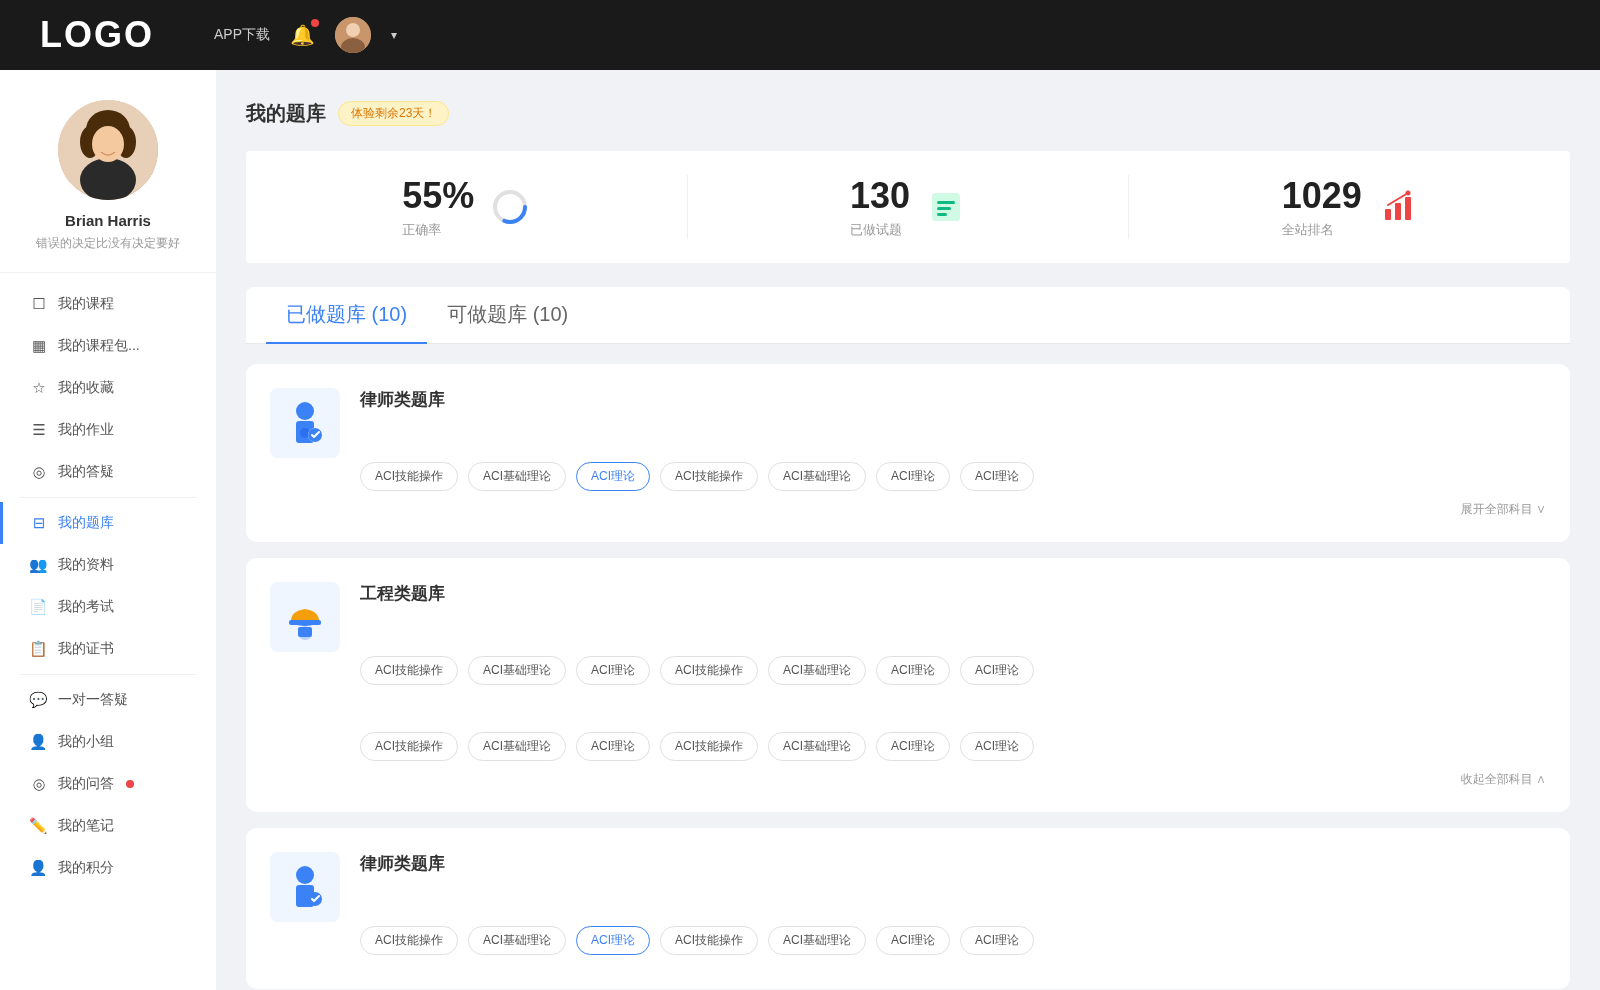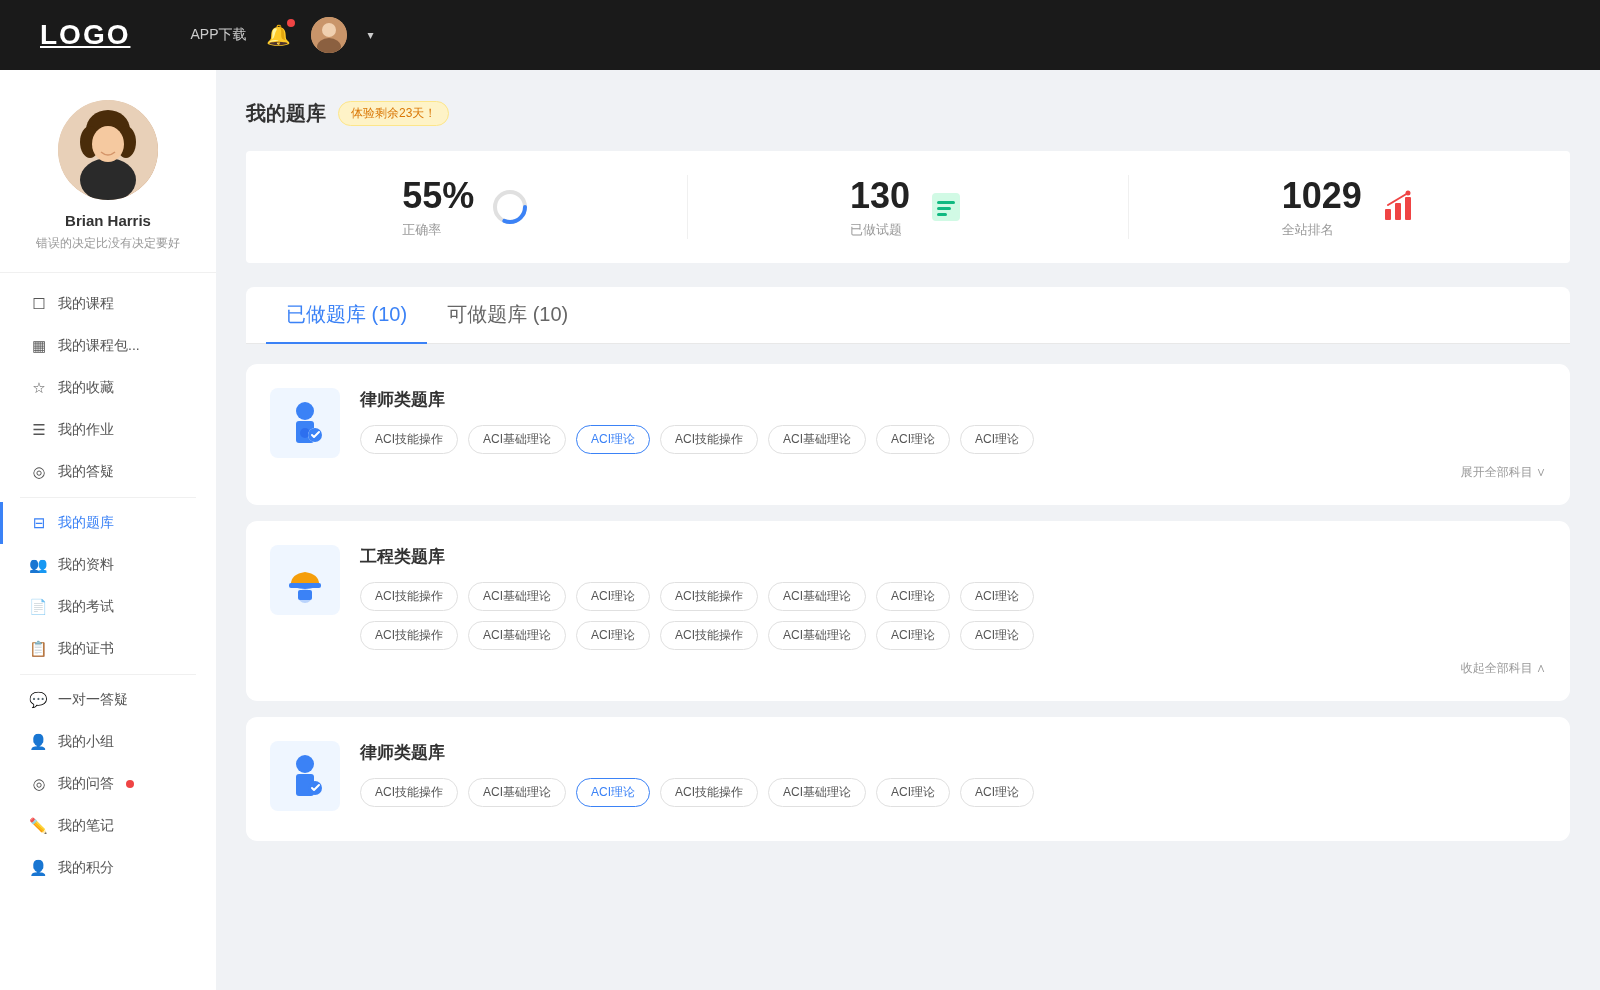--- a/index.html
+++ b/index.html
@@ -9,25 +9,24 @@
     .top-nav {
       background: #1a1a1a;
       height: 70px;
       display: flex;
       align-items: center;
       padding: 0 40px;
       position: relative;
     }
     .nav-logo {
       color: white;
-      font-size: 28px;
+      font-size: 36px;
       font-weight: bold;
       letter-spacing: 2px;
       margin-right: 60px;
-      text-decoration: underline;
     }
     .nav-links {
       display: flex;
       gap: 40px;
       flex: 1;
     }
     .nav-link {
       color: #ccc;
       font-size: 15px;
       cursor: pointer;
@@ -319,20 +318,21 @@
       margin-bottom: 10px;
     }
     .tag {
       padding: 5px 14px;
       border-radius: 20px;
       font-size: 12px;
       border: 1px solid #e0e0e0;
       color: #555;
       cursor: pointer;
       background: white;
+      margin-top: 37px;
     }
     .tag.highlighted {
       border-color: #3b82f6;
       color: #3b82f6;
       background: white;
     }
     .expand-link {
       font-size: 12px;
       color: #999;
       cursor: pointer;

